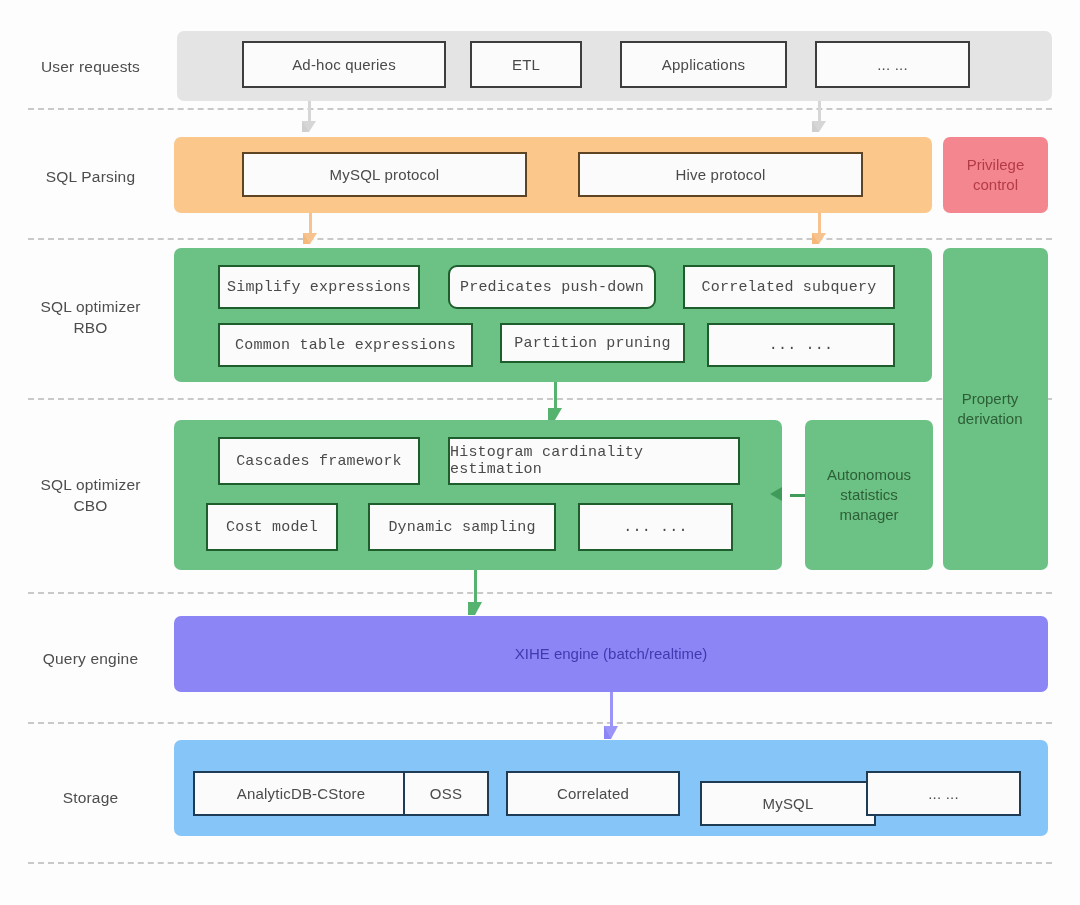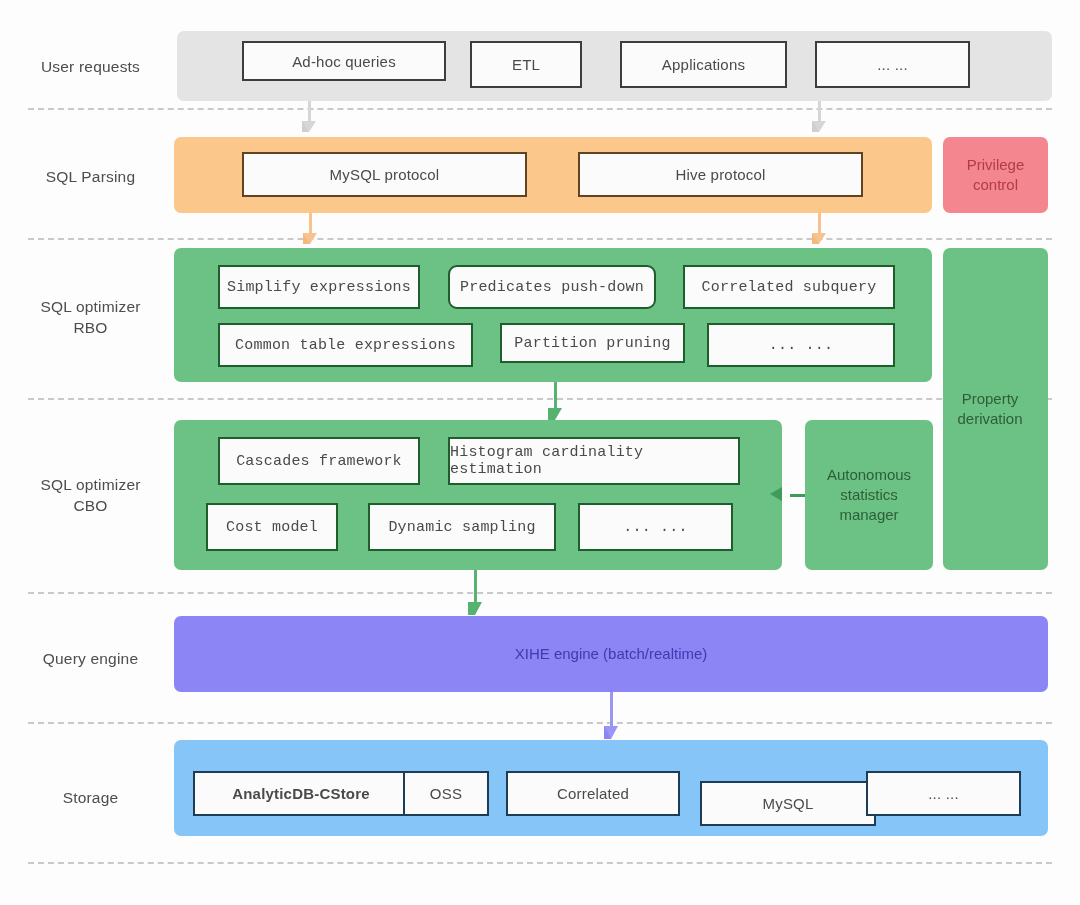--- a/index.html
+++ b/index.html
@@ -133,21 +133,21 @@
   <div class="row-label" style="top:475px">
     <span>SQL optimizer</span>
   <br><span>CBO</span></div>
 
   <div class="row-label" style="top:649px">Query engine</div>
 
   <div class="row-label" style="top:788px">Storage</div>
 
   <div class="band band-user" style="left:177px; top:31px; width:875px; height:70px;"></div>
 
-  <div class="chip chip-dark" style="left:242px; top:41px; width:204px; height:40px;">Ad-hoc queries</div>
+  <div class="chip chip-dark" style="left:242px; top:41px; width:204px; height:47px;">Ad-hoc queries</div>
   <div class="chip chip-dark" style="left:470px; top:41px; width:112px; height:47px;">ETL</div>
   <div class="chip chip-dark" style="left:620px; top:41px; width:167px; height:47px;">Applications</div>
   <div class="chip chip-dark" style="left:815px; top:41px; width:155px; height:47px;">... ...</div>
 
   <div class="arrow-line" style="left:308px; top:101px; height:24px; border-left:3px solid #d6d6d6;"></div>
   <div class="arrow-head a-grey" style="left:302px; top:121px; border-top:11px solid #d6d6d6;"></div>
 
   <div class="arrow-line" style="left:818px; top:101px; height:24px; border-left:3px solid #d6d6d6;"></div>
   <div class="arrow-head a-grey" style="left:812px; top:121px; border-top:11px solid #d6d6d6;"></div>
 
@@ -210,19 +210,19 @@
   <div class="arrow-head a-grn" style="left:468px; top:602px; border-top:13px solid #55b36f;"></div>
 
   <div class="band band-engine" style="left:174px; top:616px; width:874px; height:76px;"></div>
   <div class="panel-text panel-text-eng" style="left:174px; top:616px; width:874px; height:76px;">XIHE engine (batch/realtime)</div>
 
   <div class="arrow-line" style="left:610px; top:692px; height:38px; border-left:3px solid #9a95f7;"></div>
   <div class="arrow-head a-pur" style="left:604px; top:726px; border-top:13px solid #9a95f7;"></div>
 
   <div class="band band-storage" style="left:174px; top:740px; width:874px; height:96px;"></div>
 
-  <div class="chip chip-navy" style="left:193px; top:771px; width:216px; height:45px;font-weight:bold;">AnalyticDB-CStore</div>
+  <div class="chip chip-navy" style="left:193px; top:771px; width:216px; height:45px;">AnalyticDB-CStore</div>
   <div class="chip chip-navy" style="left:403px; top:771px; width:86px; height:45px;">OSS</div>
   <div class="chip chip-navy" style="left:506px; top:771px; width:174px; height:45px;">Correlated</div>
   <div class="chip chip-navy" style="left:700px; top:781px; width:176px; height:45px;">MySQL</div>
   <div class="chip chip-navy" style="left:866px; top:771px; width:155px; height:45px;">... ...</div>
 
 </div>
 
 </body></html>

